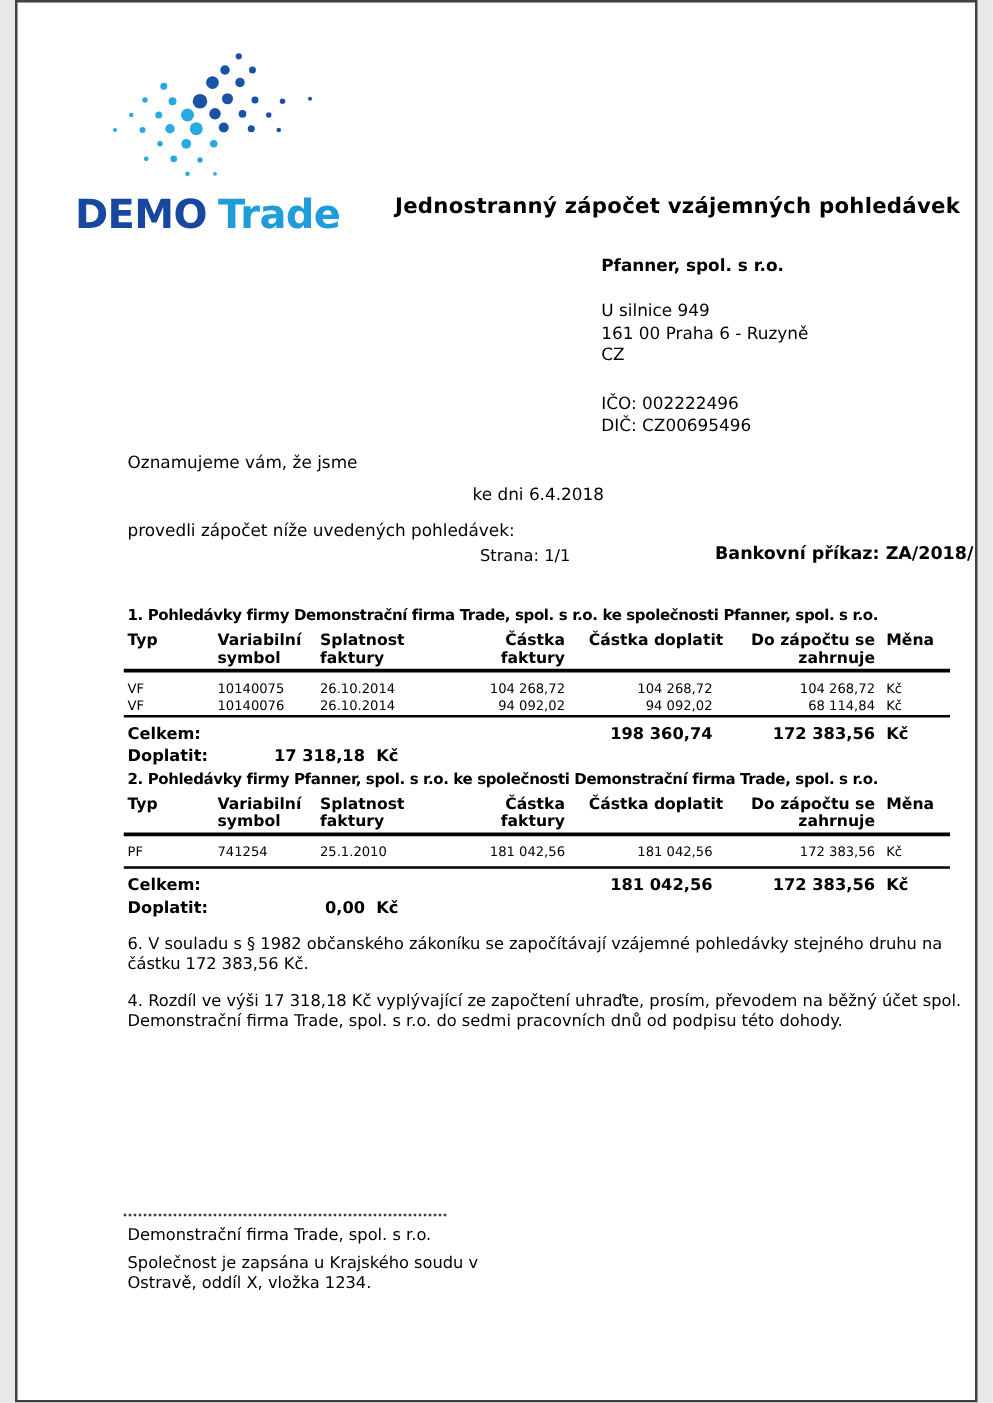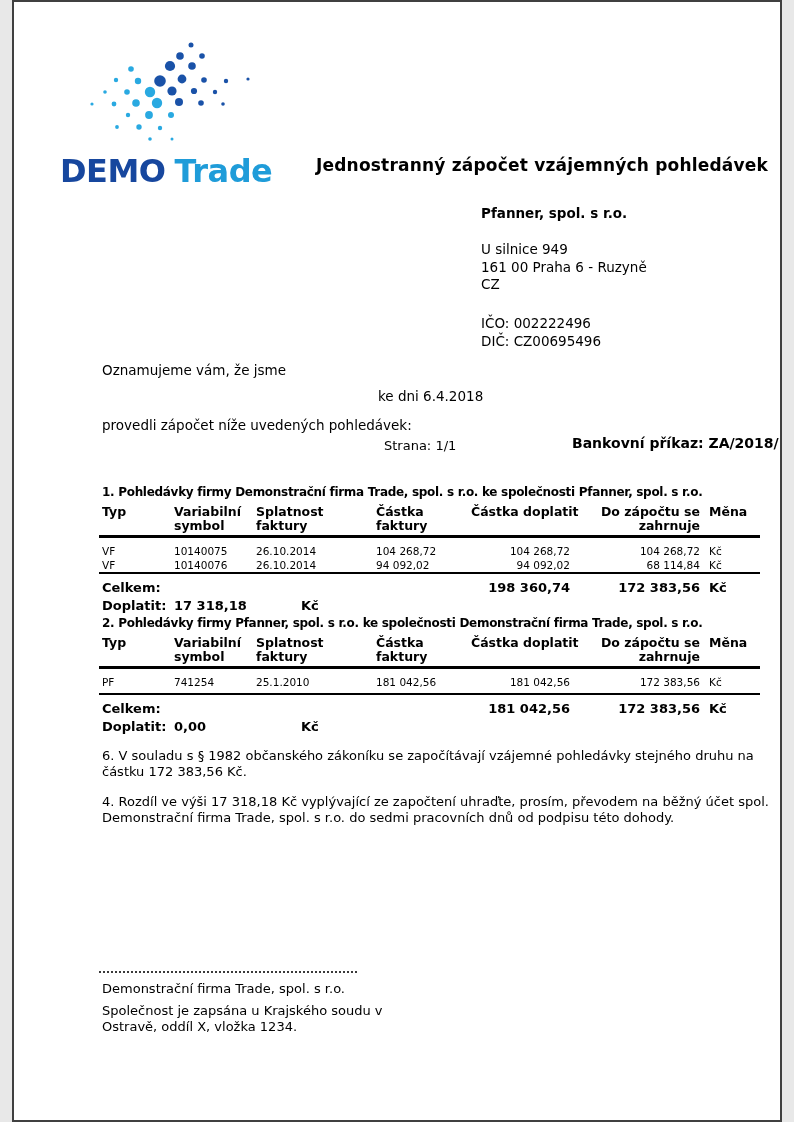--- a/index.html
+++ b/index.html
@@ -31,36 +31,36 @@
   
   .tbl{left:85px; width:661px;}
   .tbl1{top:482px;}
   .tbl2{top:613px;}
   .sec-h{font-weight:bold; font-size:12px; line-height:16px; letter-spacing:-0.3px; white-space:nowrap; padding-left:3px;}
   .trow{display:flex;}
   .c{box-sizing:border-box; flex:0 0 auto; overflow:visible; white-space:nowrap;}
   .c1{width:75px; padding-left:3px;}
   .c2{width:82px;}
   .c3{width:120px; }
-  .c4{width:76px;  }
+  .c4{width:76px;  text-align:right;}
   .c5{width:118px; text-align:right;}
   .c6{width:130px; text-align:right;}
   .c7{width:60px;  padding-left:9px;}
   .hdr{font-weight:bold; font-size:12.5px; line-height:14px; margin-top:5px;}
   .hdr .c5{text-align:left; padding-left:19px;}
   .rule-thick{height:3px; background:#000; margin-top:2px;}
   .rule-mid{height:2px; background:#000;}
   .rm2{margin-top:4px;}
   .drows{margin-top:6px;}
   .data{font-size:10.5px; line-height:14px;}
   .total{font-weight:bold; font-size:13px; line-height:16px; margin-top:6px;}
   .total .lbl{width:353px; padding-left:3px;}
   .dop{font-weight:bold; font-size:13px; line-height:16px; margin-top:2px; display:flex;}
   .dop .lbl{width:75px; padding-left:3px; box-sizing:border-box;}
-  .dop .val{width:118px; }
+  .dop .val{width:118px; text-align:right;}
   .dop .cur{margin-left:9px;}
 
   
   .clauses{left:88px; top:746px; width:704px; font-size:13px; line-height:16px;}
   .clauses .line{white-space:nowrap;}
   .clause-gap{height:14px;}
 
   
   .sig-line{left:85px; top:969px; width:258px; border-top:2px dotted #3a3a3a; height:0;}
   .foot-company{left:88px; top:979px; font-size:13px;}

